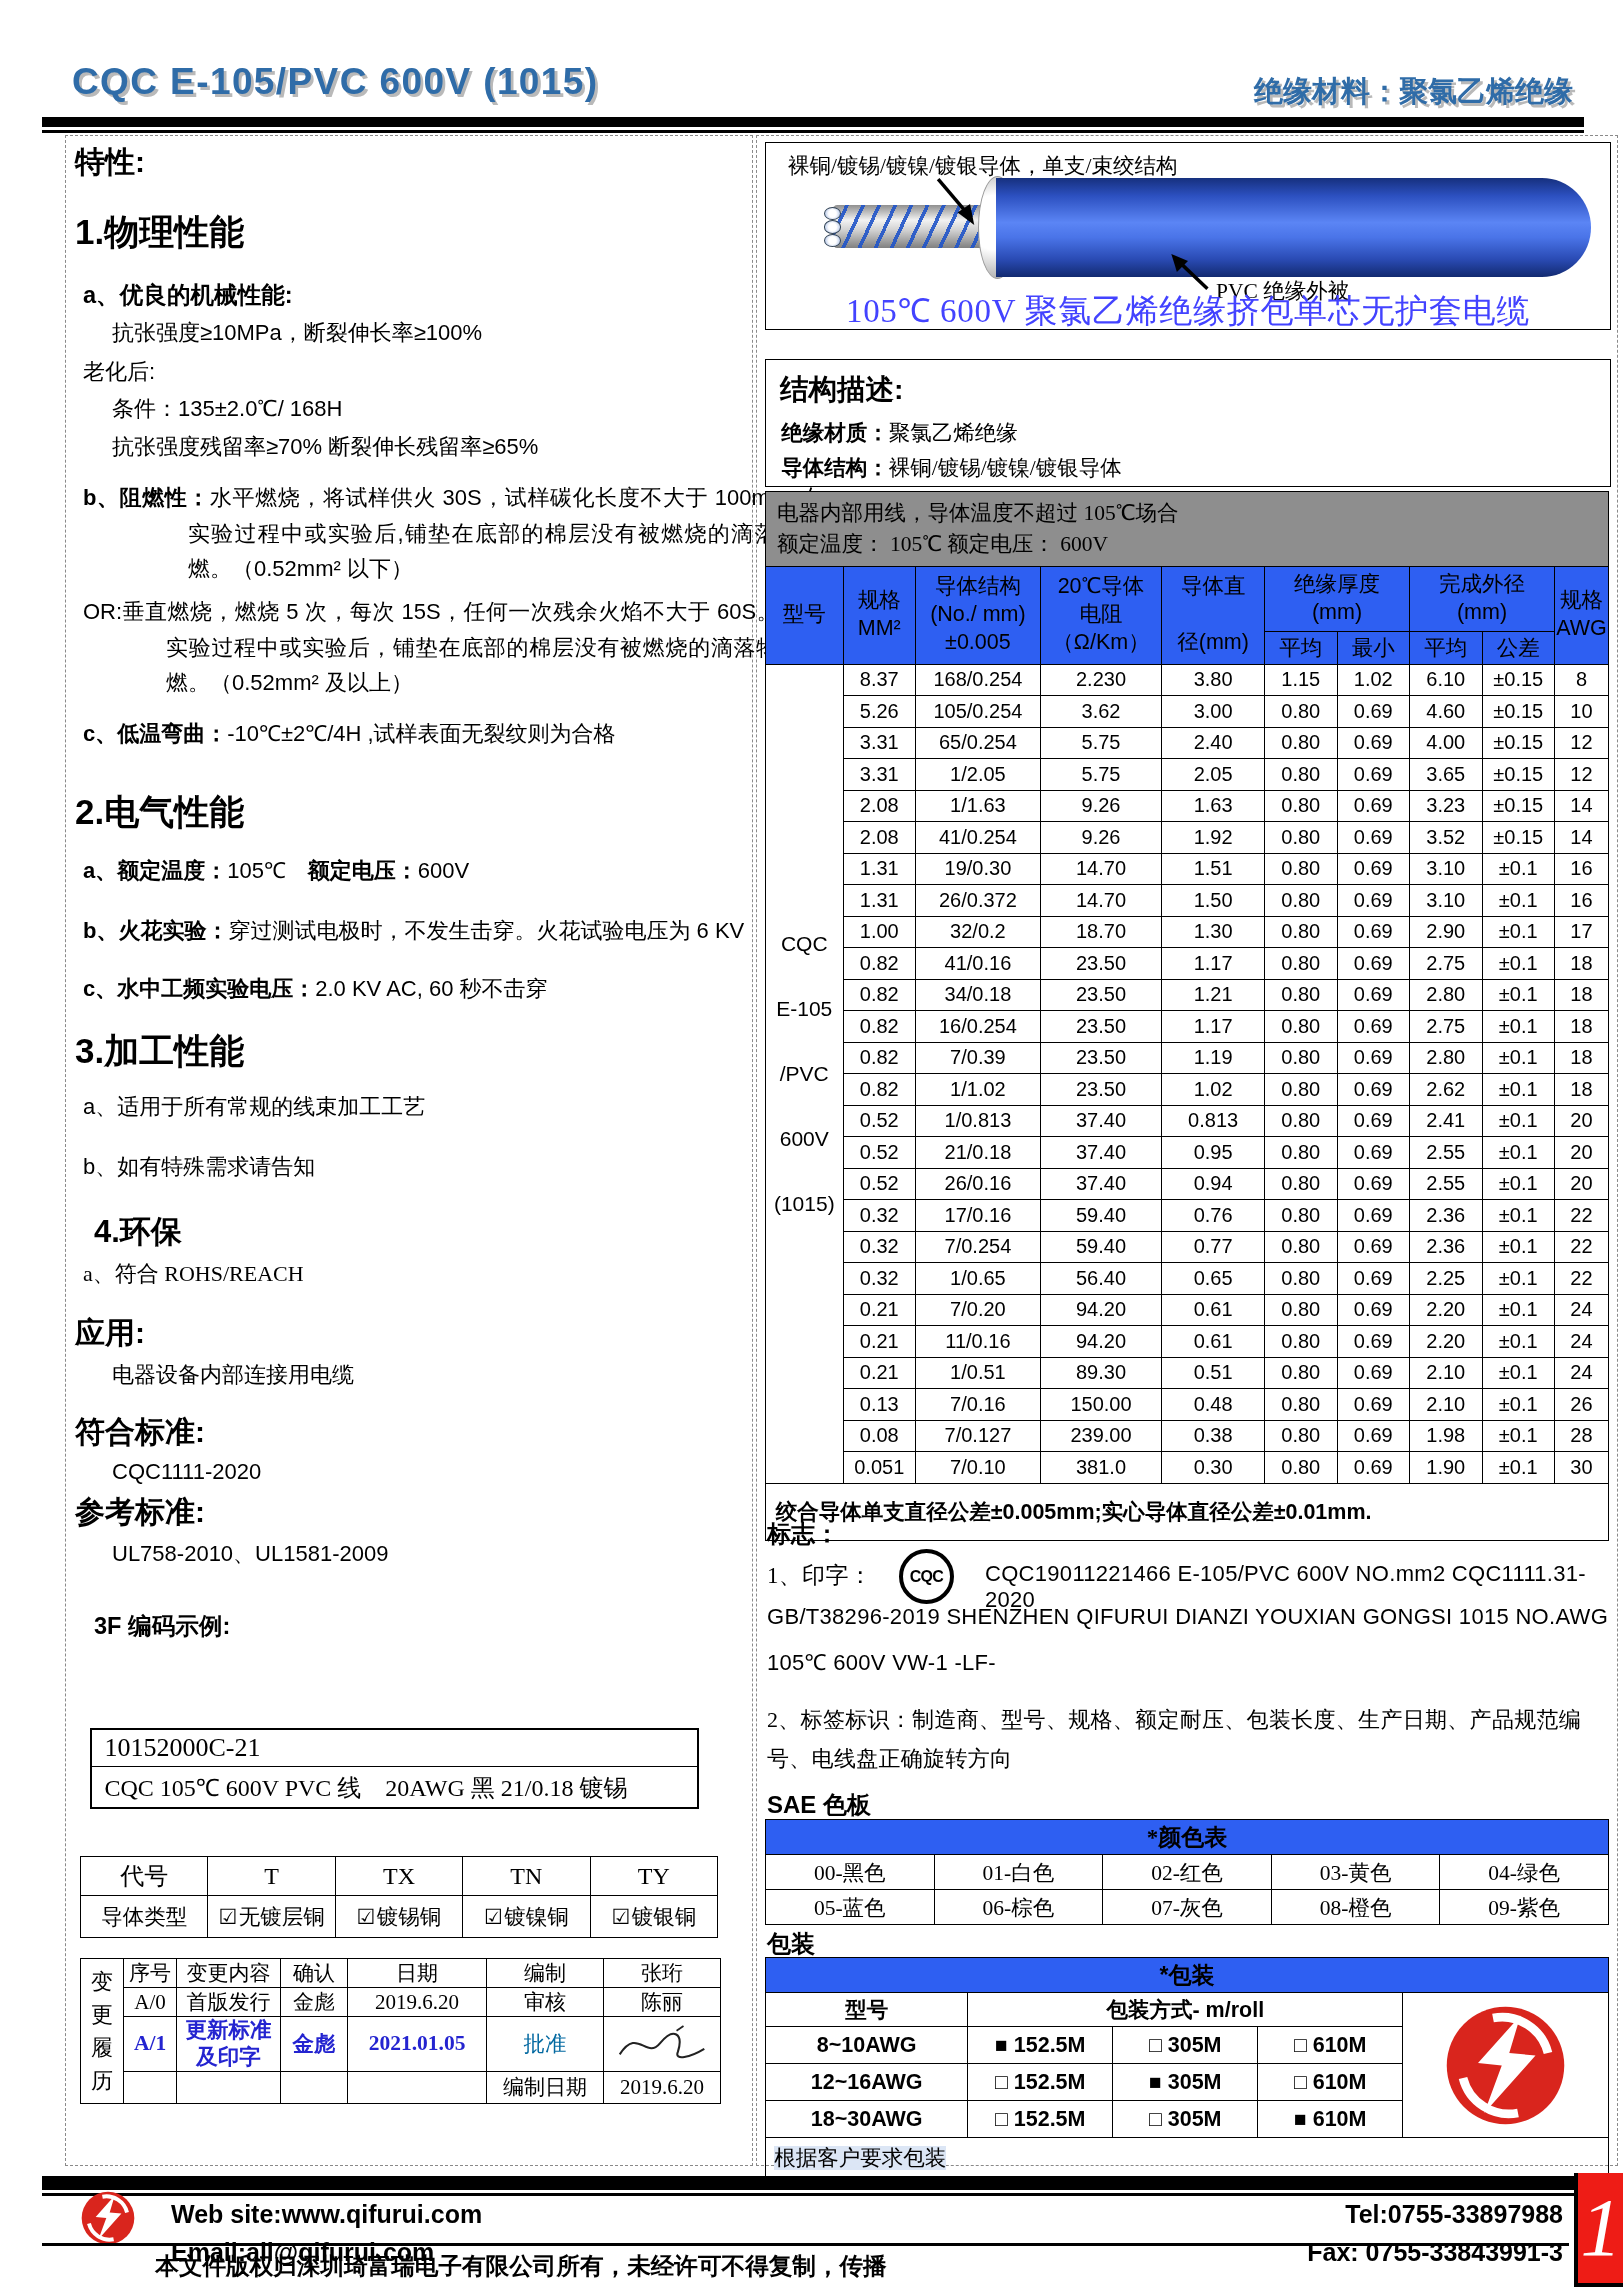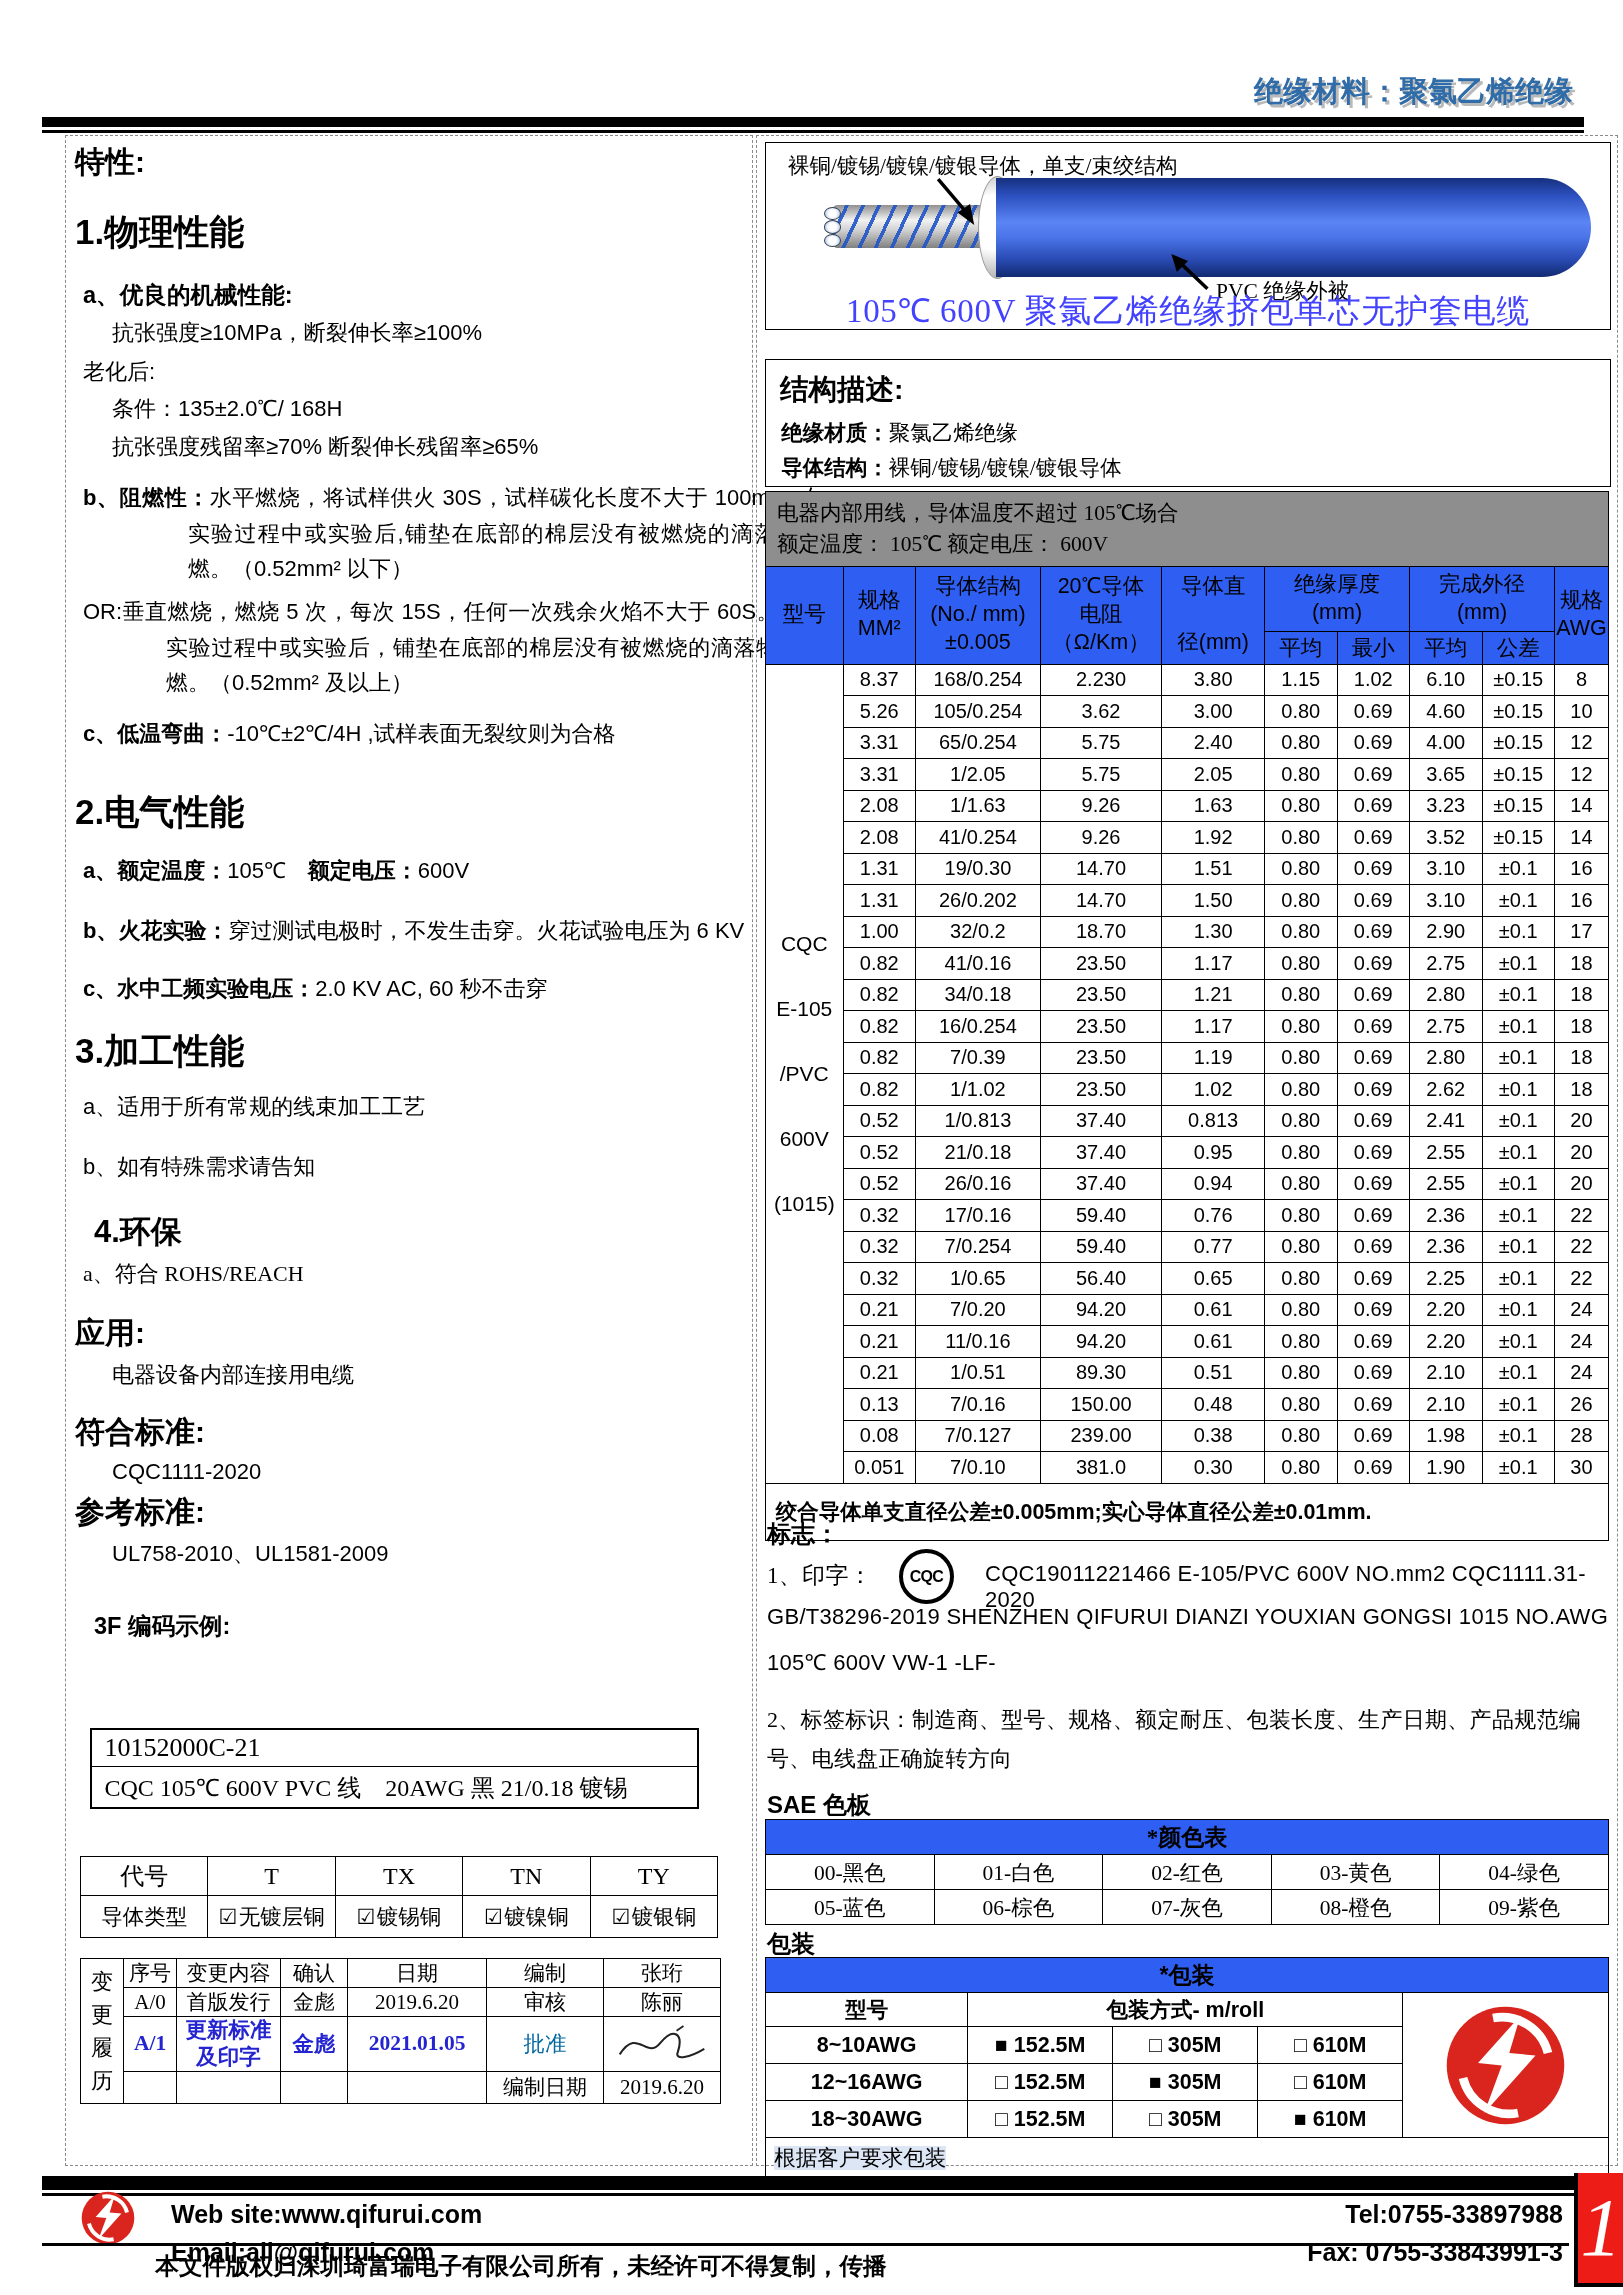--- a/index.html
+++ b/index.html
@@ -114,20 +114,21 @@
   .pagebox{position:absolute;left:1574px;top:2173px;width:46px;height:110px;background:#ee1c16;
            border-left:4.2px solid #000;border-bottom:4.2px solid #000;display:flex;align-items:center;justify-content:center;}
   .pagebox span{color:#fff;font-family:"Liberation Serif",serif;font-style:italic;font-size:82px;line-height:1;}
   .logo-svg{display:block;}
 </style>
 </head>
 <body>
 
 <div class="page">
 
+  <div class="doc-title">CQC E-105/PVC 600V (1015)</div>
   <div class="doc-subtitle">绝缘材料：聚氯乙烯绝缘</div>
   <div class="rule" style="left:42px;top:117px;width:1542px;height:10.4px;"></div>
   <div class="rule" style="left:42px;top:130px;width:1542px;height:2.8px;"></div>
 
   <div class="col-frame" style="left:65px;top:135px;width:686px;height:2029px;"></div>
   <div class="col-frame" style="left:756px;top:135px;width:860px;height:2029px;"></div>
 
   <div class="li t1" style="left:75px;top:142px;"><b>特性:</b></div>
   <div class="li h1" style="left:75px;top:208px;"><b>1.物理性能</b></div>
   <div class="li sub" style="left:83px;top:280px;"><b>a、优良的机械性能:</b></div>
@@ -395,21 +396,21 @@
           <td>14.70</td>
           <td>1.51</td>
           <td>0.80</td>
           <td>0.69</td>
           <td>3.10</td>
           <td>±0.1</td>
           <td>16</td>
         </tr>
         <tr>
           <td>1.31</td>
-          <td>26/0.202</td>
+          <td>26/0.372</td>
           <td>14.70</td>
           <td>1.50</td>
           <td>0.80</td>
           <td>0.69</td>
           <td>3.10</td>
           <td>±0.1</td>
           <td>16</td>
         </tr>
         <tr>
           <td>1.00</td>

